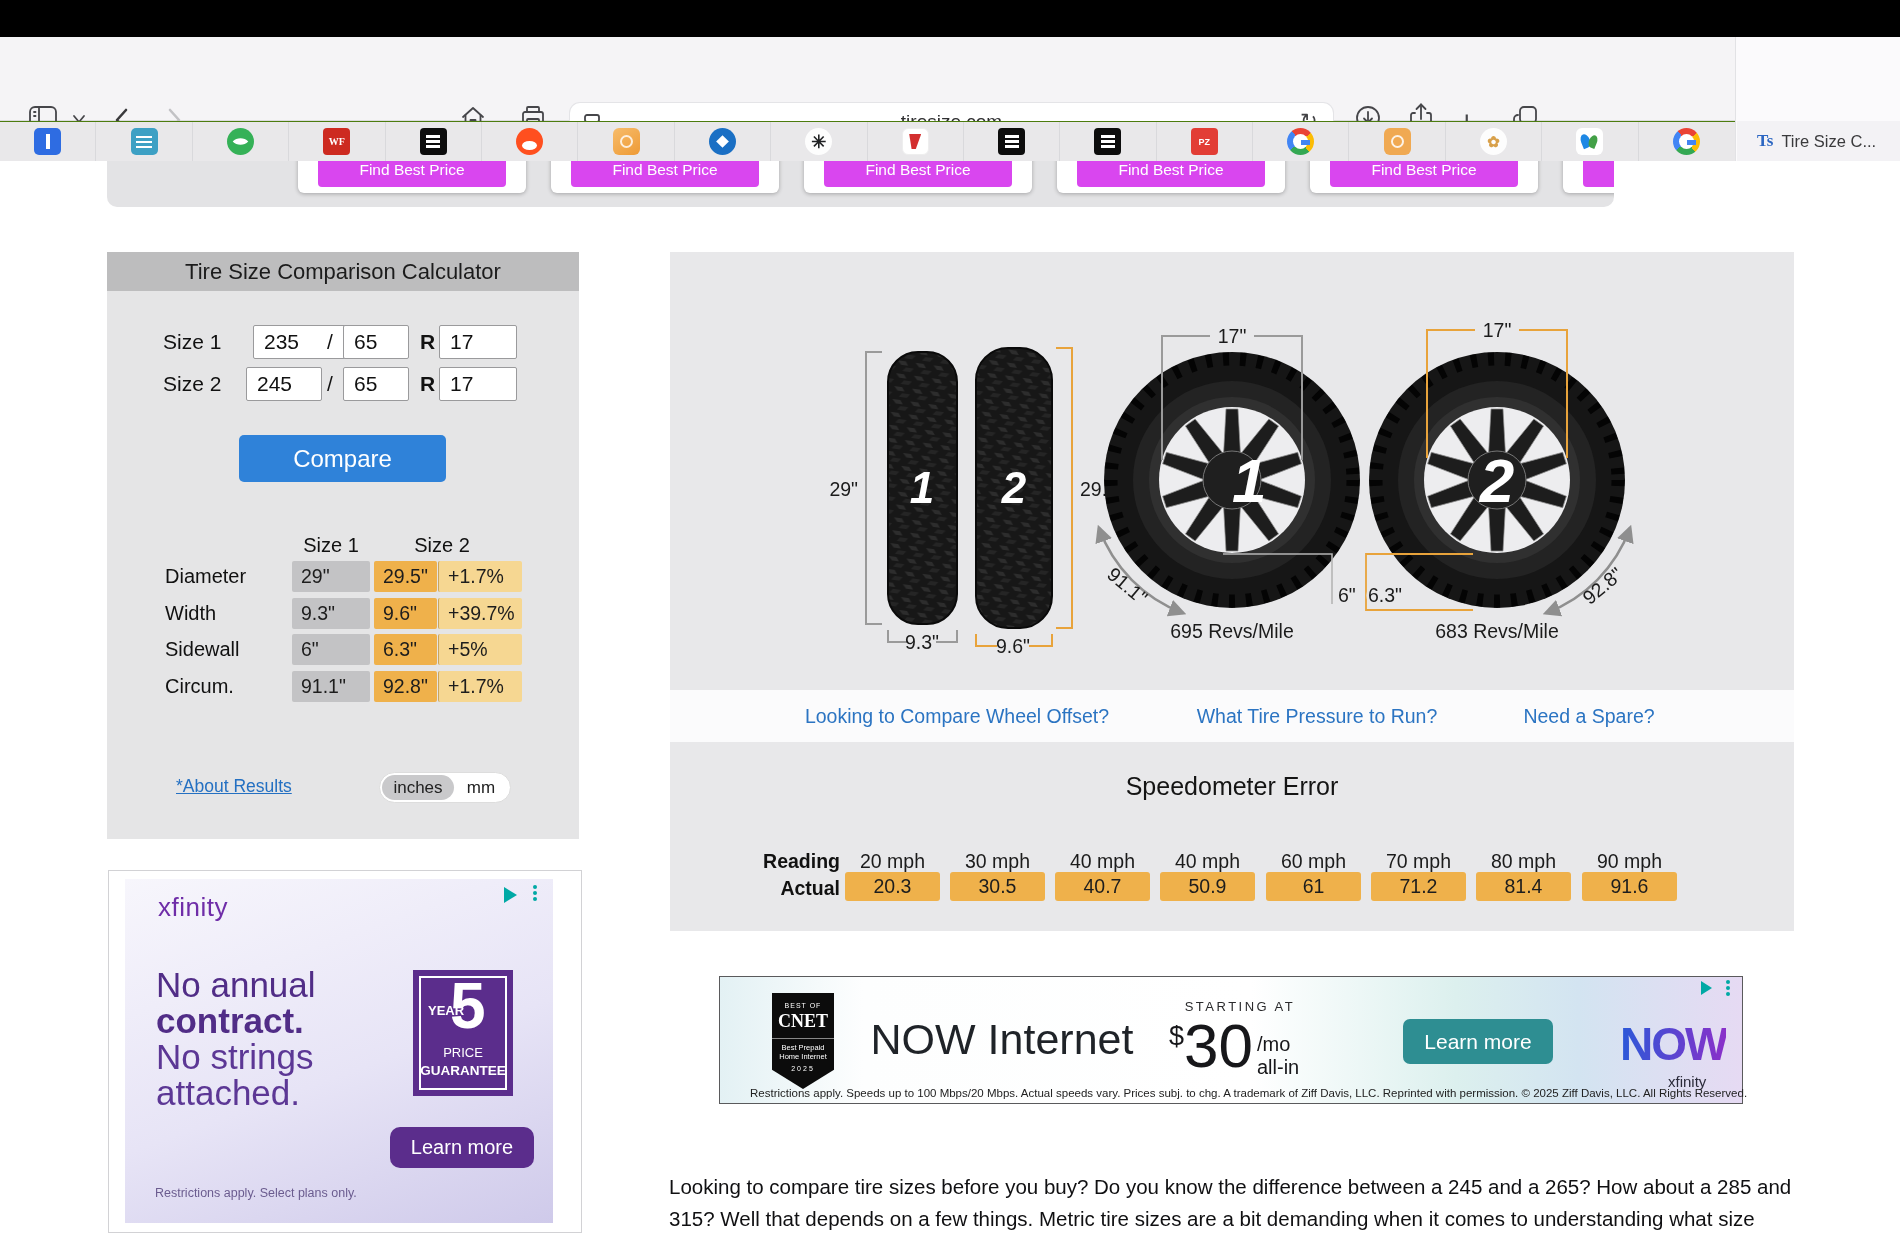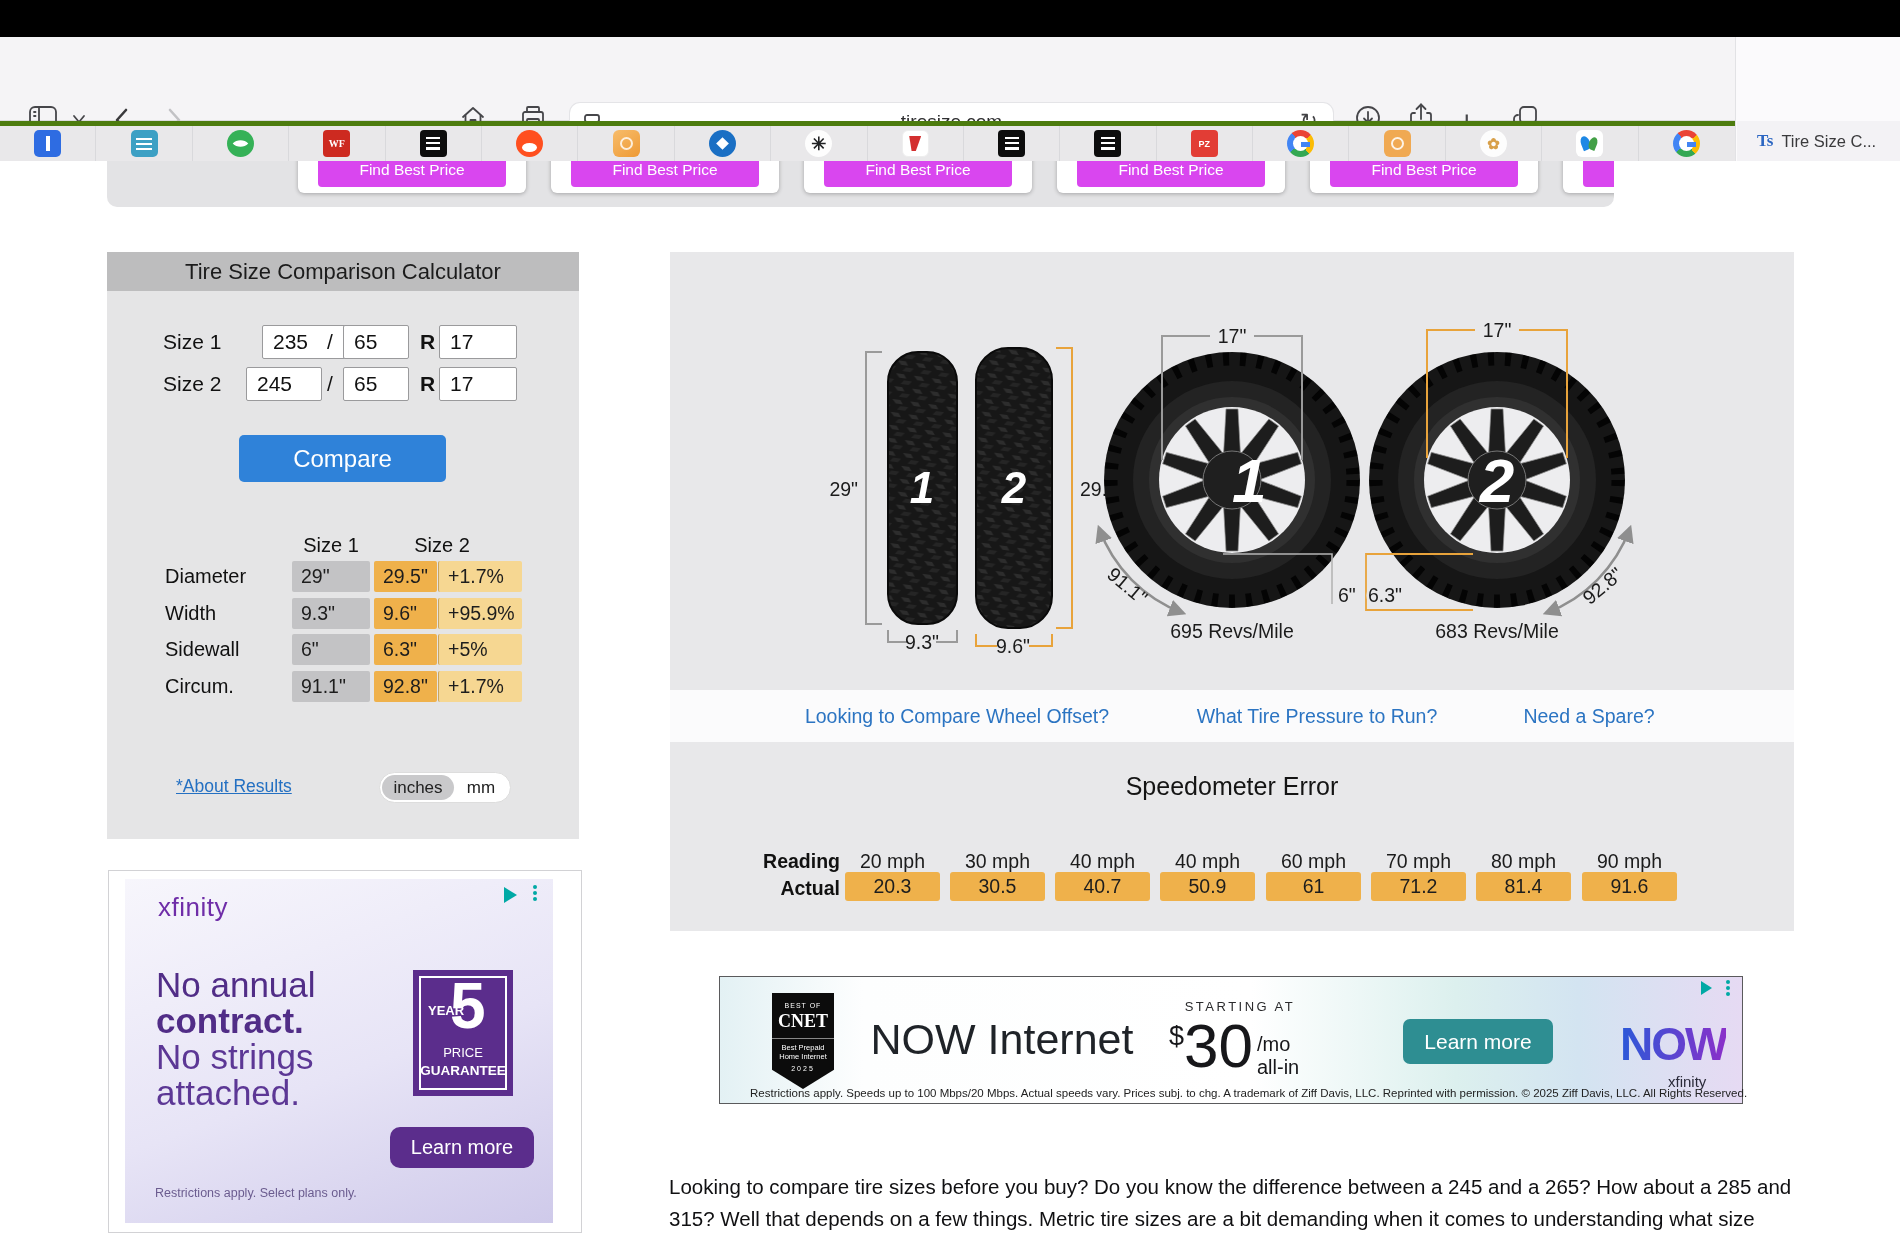--- a/index.html
+++ b/index.html
@@ -9,21 +9,21 @@
   .ctr{display:flex;align-items:center;justify-content:center}
   svg{display:block;font-family:inherit}
   
   #menubar{left:0;top:0;width:1900px;height:37px;background:#000}
   #toolbar{left:0;top:37px;width:1900px;height:84px;background:#f5f4f6;border-bottom:1px solid #dcdcde}
   .tbicon{color:#46464a}
   .tbicon svg{stroke:#46464a;stroke-width:1.8;fill:none;stroke-linecap:round;stroke-linejoin:round}
   #urlbar{left:570px;top:66px;width:763px;height:38px;background:#fff;border-radius:10px;box-shadow:0 0 0 1px #e4e4e7, 0 1px 2px rgba(0,0,0,.05)}
   #url-text{left:570px;top:66px;width:763px;height:38px;font-size:19px;color:#2f2f31}
   #tabcol{left:1735px;top:37px;width:165px;height:124px;background:#fbfafc;border-left:1px solid #e2e2e5}
-  #bookmarks{left:0;top:121px;width:1735px;height:40px;background:#e9e8ea;border-top:5px solid #4d7c0f;display:flex}
+  #bookmarks{left:0;top:121px;width:1735px;height:40px;background:#e9e8ea;border-top:1px solid #4d7c0f;display:flex}
   .bcell{width:96.4px;height:100%;display:flex;align-items:center;justify-content:center;border-right:1px solid #d9d9dc}
   .fav{width:27px;height:27px;border-radius:6px;position:relative;display:flex;align-items:center;justify-content:center;font-size:13px;font-weight:bold;color:#fff;overflow:hidden}
   
   #band{left:107px;top:161px;width:1507px;height:46px;background:#e3e3e5;border-radius:0 0 10px 10px;overflow:hidden}
   .card{position:absolute;top:-26px;width:228px;height:58px;background:#fff;border-radius:6px;box-shadow:0 1px 4px rgba(0,0,0,.28)}
   .fbp{position:absolute;left:20px;top:18px;width:188px;height:34px;background:#d946ef;border-radius:4px;color:#fff;font-size:15.5px;display:flex;align-items:center;justify-content:center}
   
   #calc{left:107px;top:252px;width:472px;height:587px;background:#e5e5e6}
   #calc-header{left:0;top:0;width:472px;height:39px;background:#bdbdbe;color:#1c1c1c;font-size:22px}
   .sizelabel{font-size:21px;color:#111}
@@ -253,21 +253,21 @@
       </div>
     <div class="card" style="left:1456px">
         <div class="fbp">Find Best Price</div>
       </div>
   </div>
 
   <div class="abs" id="calc">
     <div class="abs ctr" id="calc-header">Tire Size Comparison Calculator</div>
 
     <div class="abs sizelabel" style="left:56px;top:78px">Size 1</div>
-    <input class="sizeinput" style="left: 155px; top: 73px; width: 96px;" value="235">
+    <input class="sizeinput" style="left: 146px; top: 73px; width: 96px;" value="235">
     <div class="abs" style="left:220px;top:78px;font-size:21px;color:#111">/</div>
     <input class="sizeinput" style="left: 236px; top: 73px; width: 66px;" value="65">
     <div class="abs" style="left:313px;top:78px;font-size:21px;font-weight:bold;color:#111">R</div>
     <input class="sizeinput" style="left: 332px; top: 73px; width: 78px;" value="17">
 
     <div class="abs sizelabel" style="left:56px;top:120px">Size 2</div>
     <input class="sizeinput" style="left: 139px; top: 115px; width: 76px;" value="245">
     <div class="abs" style="left:220px;top:120px;font-size:21px;color:#111">/</div>
     <input class="sizeinput" style="left: 236px; top: 115px; width: 66px;" value="65">
     <div class="abs" style="left:313px;top:120px;font-size:21px;font-weight:bold;color:#111">R</div>
@@ -281,21 +281,21 @@
     <div class="abs" style="left:0;top:309px;width:472px;height:31px">
       <div class="abs rlabel" style="left:58px">Diameter</div>
       <div class="rcell c-gray">29"</div>
       <div class="rcell c-orange">29.5"</div>
       <div class="rcell c-delta">+1.7%</div>
     </div>
     <div class="abs" style="left:0;top:345.5px;width:548px;height:31px">
       <div class="abs rlabel" style="left:58px">Width</div>
       <div class="rcell c-gray">9.3"</div>
       <div class="rcell c-orange">9.6"</div>
-      <div class="rcell c-delta">+95.9%</div>
+      <div class="rcell c-delta">+39.7%</div>
     </div>
     <div class="abs" style="left:0;top:382px;width:472px;height:31px">
       <div class="abs rlabel" style="left:58px">Sidewall</div>
       <div class="rcell c-gray">6"</div>
       <div class="rcell c-orange">6.3"</div>
       <div class="rcell c-delta">+5%</div>
     </div>
     <div class="abs" style="left:0;top:418.5px;width:472px;height:31px">
       <div class="abs rlabel" style="left:58px">Circum.</div>
       <div class="rcell c-gray">91.1"</div>

